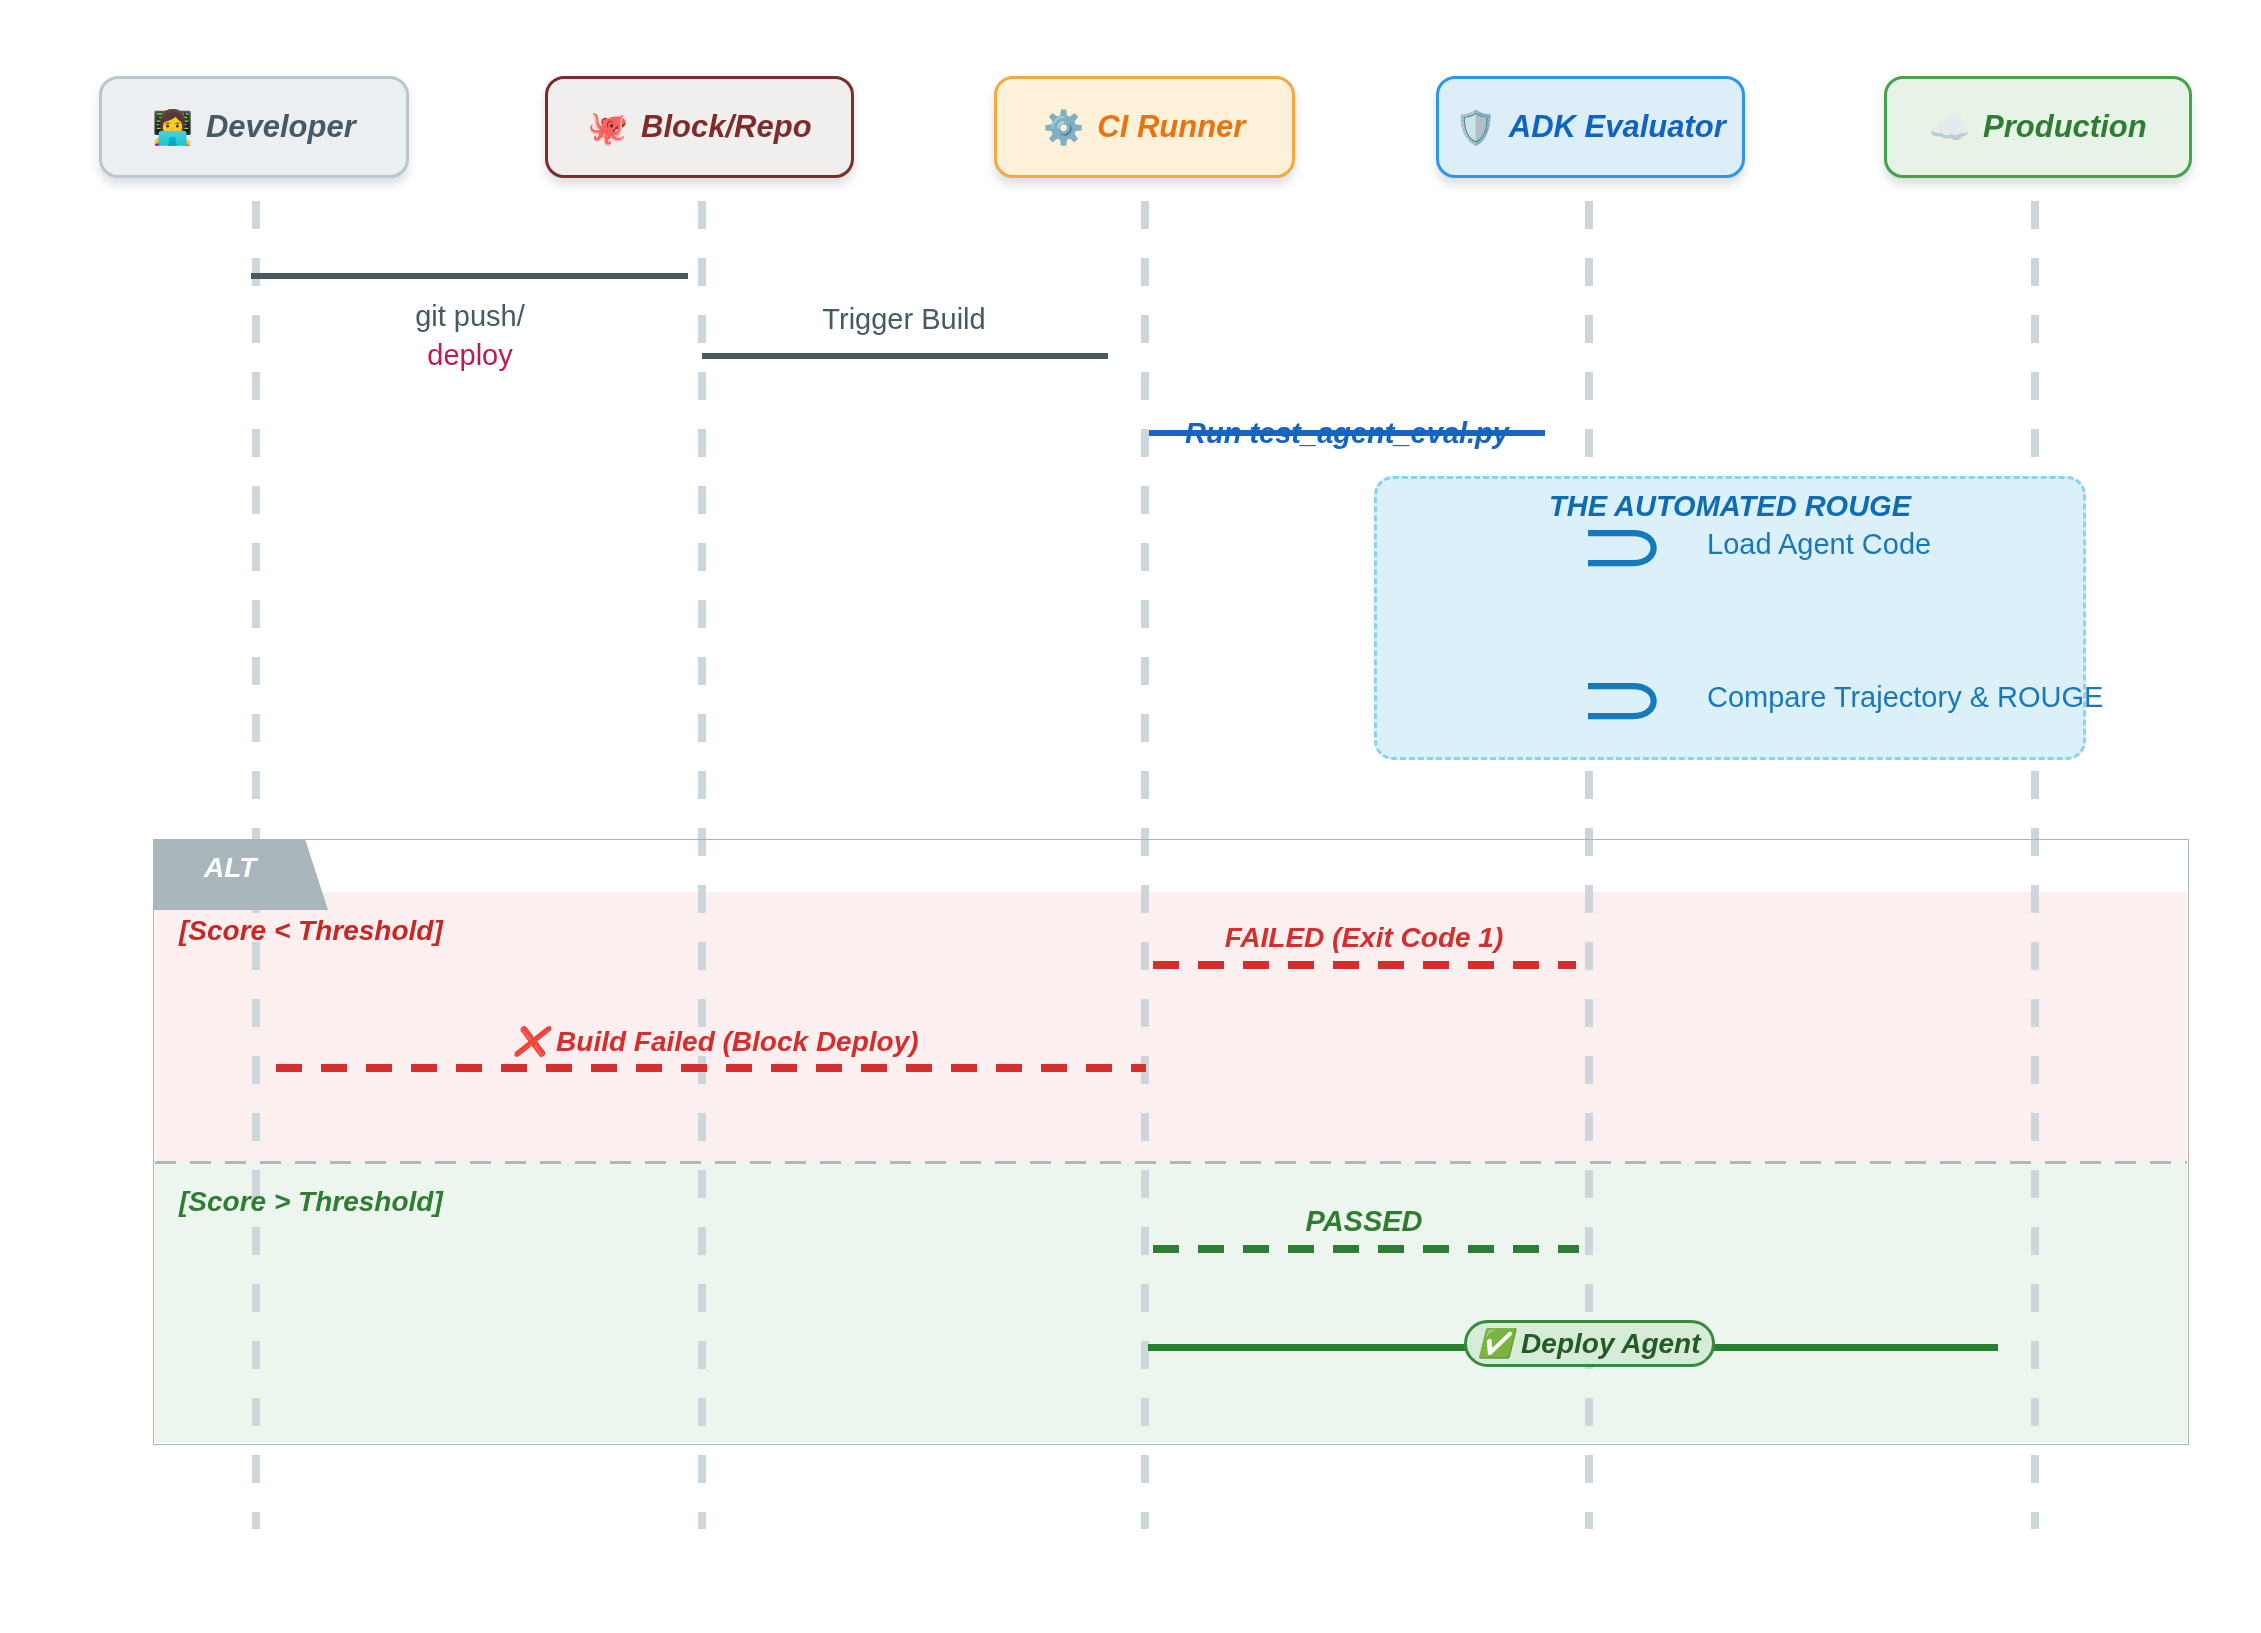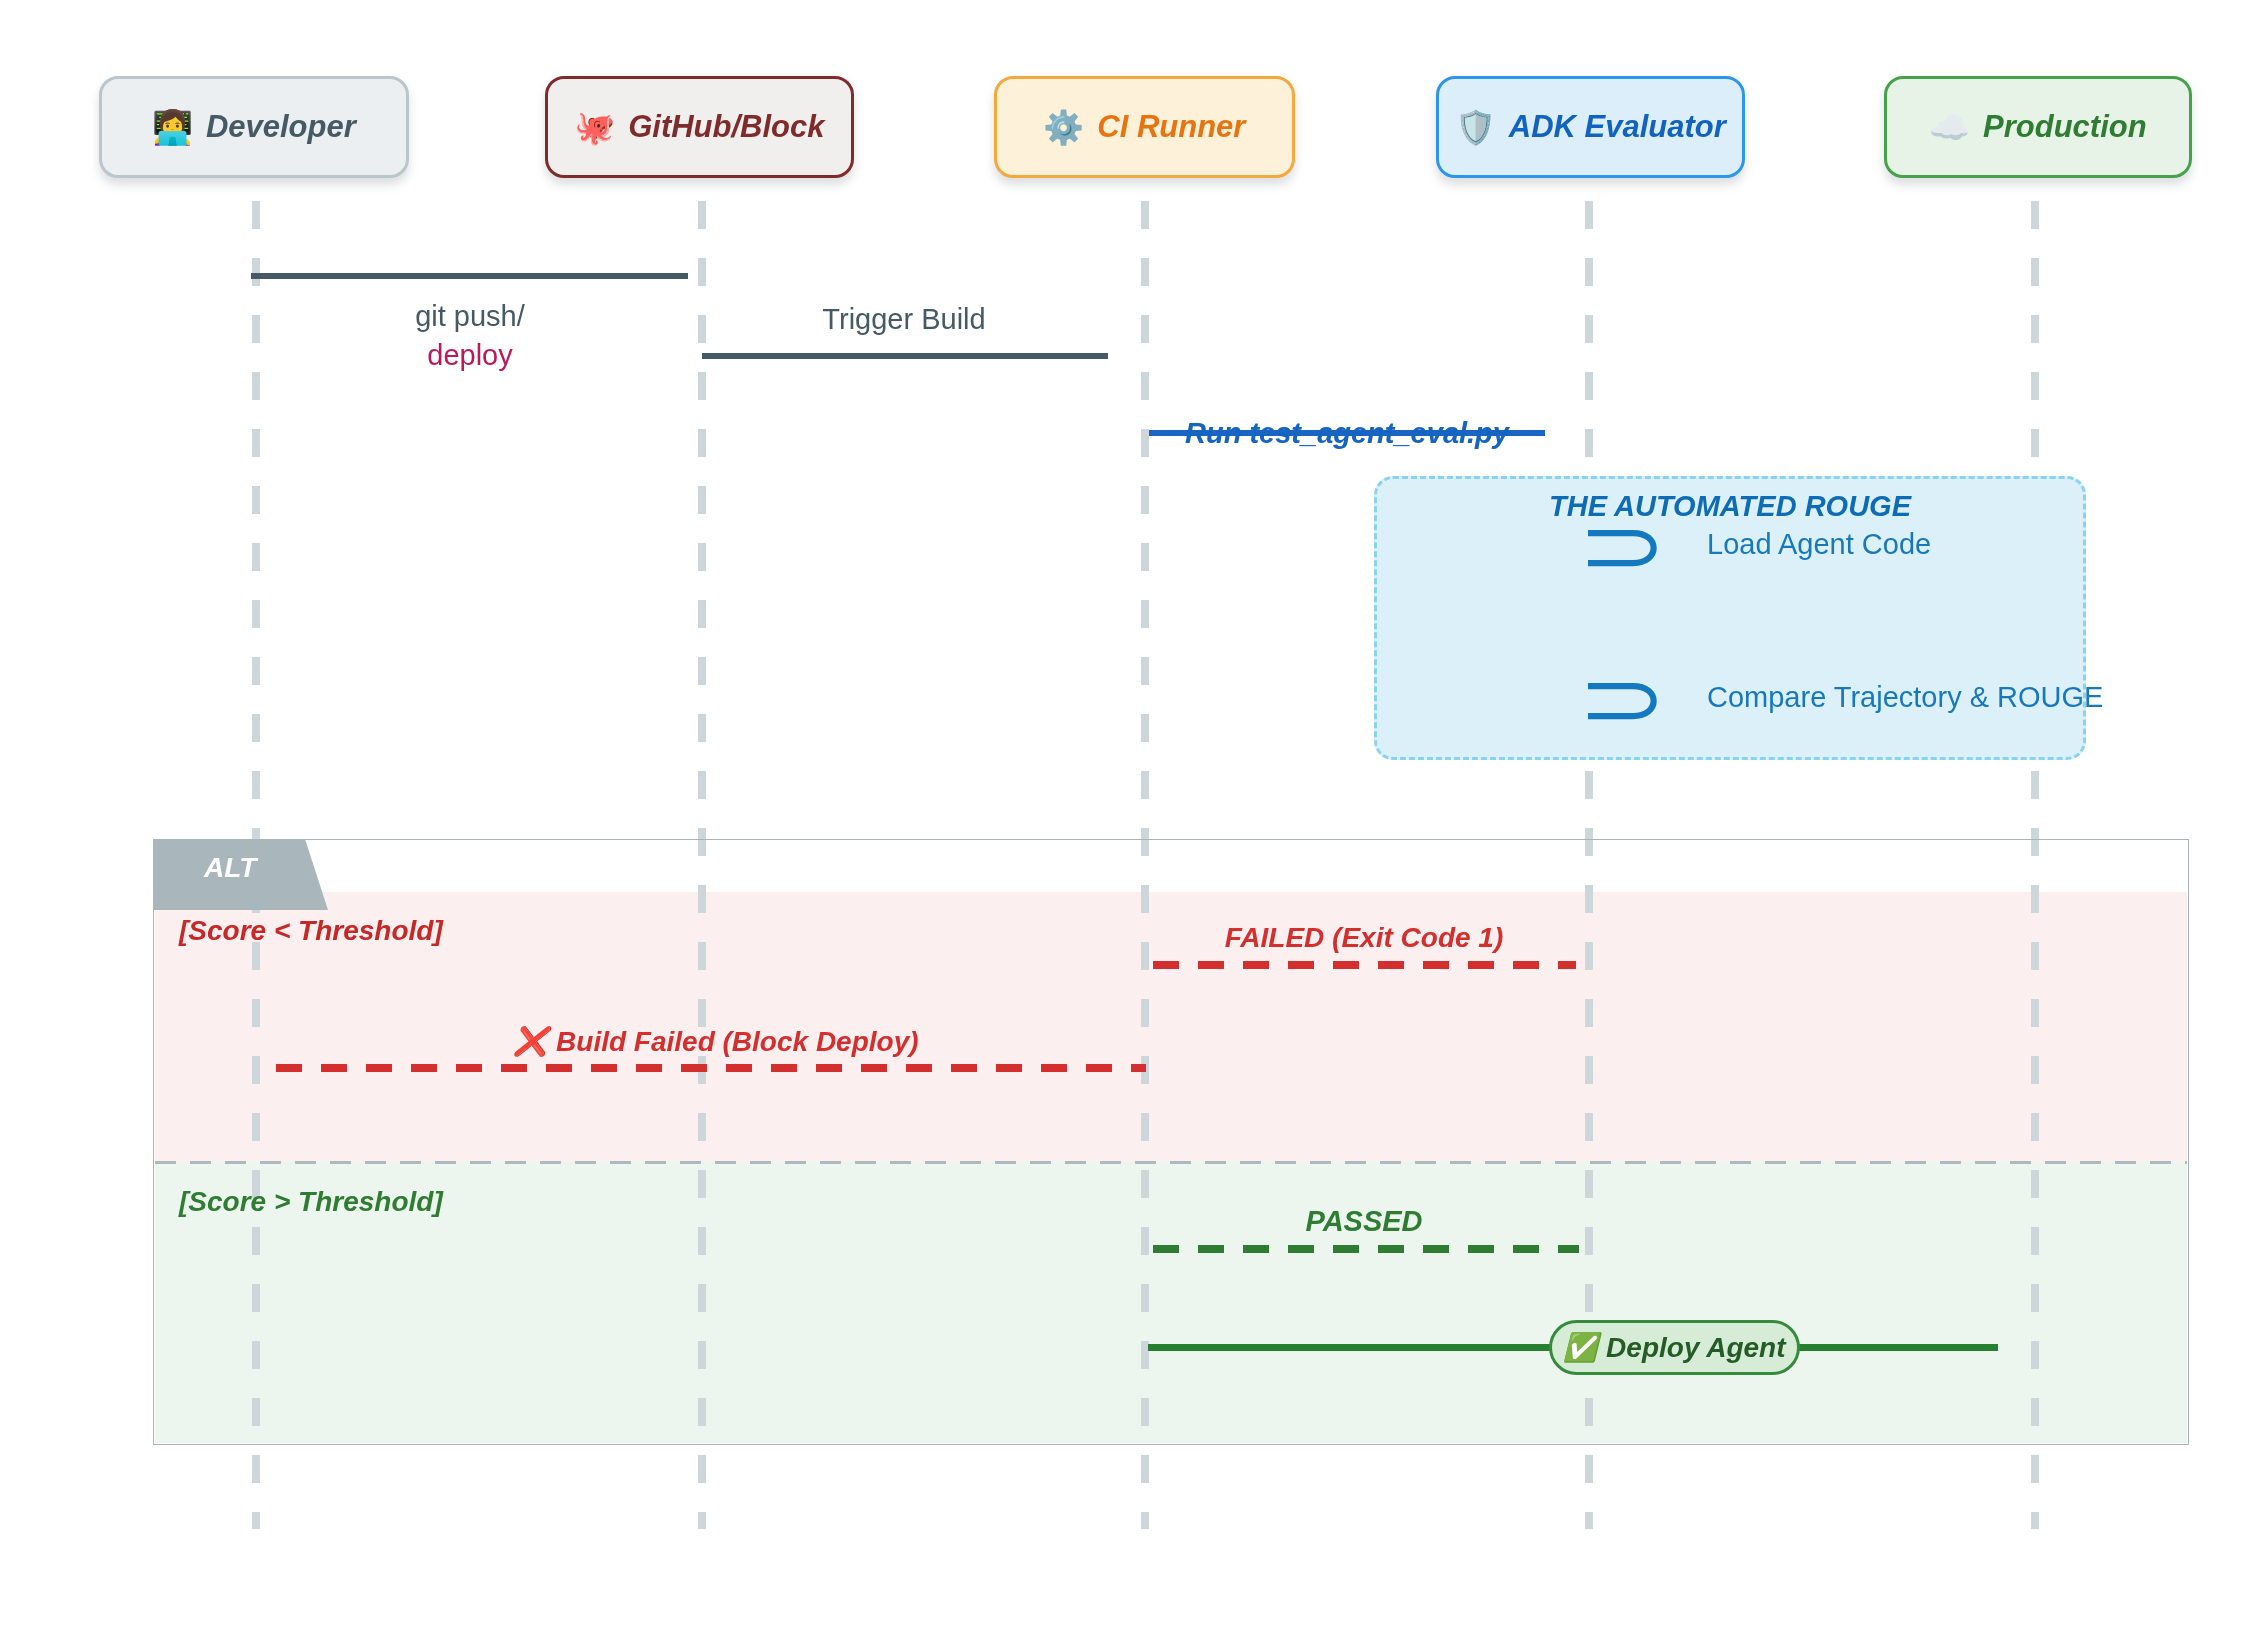--- a/index.html
+++ b/index.html
@@ -88,38 +88,38 @@
     margin-top:11.3px; text-align:center; font-size:29px; font-weight:bold; font-style:italic; color:#0d6cb4;
   }
   .gate-row { position:absolute; left:207px; display:flex; align-items:flex-start; gap:35px; height:40px; }
   .gate-row-1 { top:49px; }
   .gate-row-2 { top:126px; }
   .gate-row-3 { top:202px; }
   .gate-label { font-size:29px; color:#1878bc; white-space:nowrap; }
 
   
   .deploy-pill {
-    position:absolute; left:1549px; top:1320px; width:251px; height:55px; z-index:7;
+    position:absolute; left:1464px; top:1320px; width:251px; height:47px; z-index:7;
     background:#d7ecd7; border:3.1px solid #368a3c; border-radius:29px; box-sizing:border-box;
     display:flex; align-items:center; justify-content:center;
     font-size:28px; font-weight:bold; font-style:italic; color:#245c27; white-space:nowrap;
   }
 </style>
 </head>
 <body>
 
 <div class="canvas">
 
   <div class="actor actor-developer">
     <span class="emoji">👩‍💻</span>
     <span>Developer</span>
   </div>
   <div class="actor actor-github">
     <span class="emoji">🐙</span>
-    <span>GitHub/Block</span>
+    <span>Block/Repo</span>
   </div>
   <div class="actor actor-ci">
     <span class="emoji">⚙️</span>
     <span>CI Runner</span>
   </div>
   <div class="actor actor-adk">
     <span class="emoji">🛡️</span>
     <span>ADK Evaluator</span>
   </div>
   <div class="actor actor-prod">

